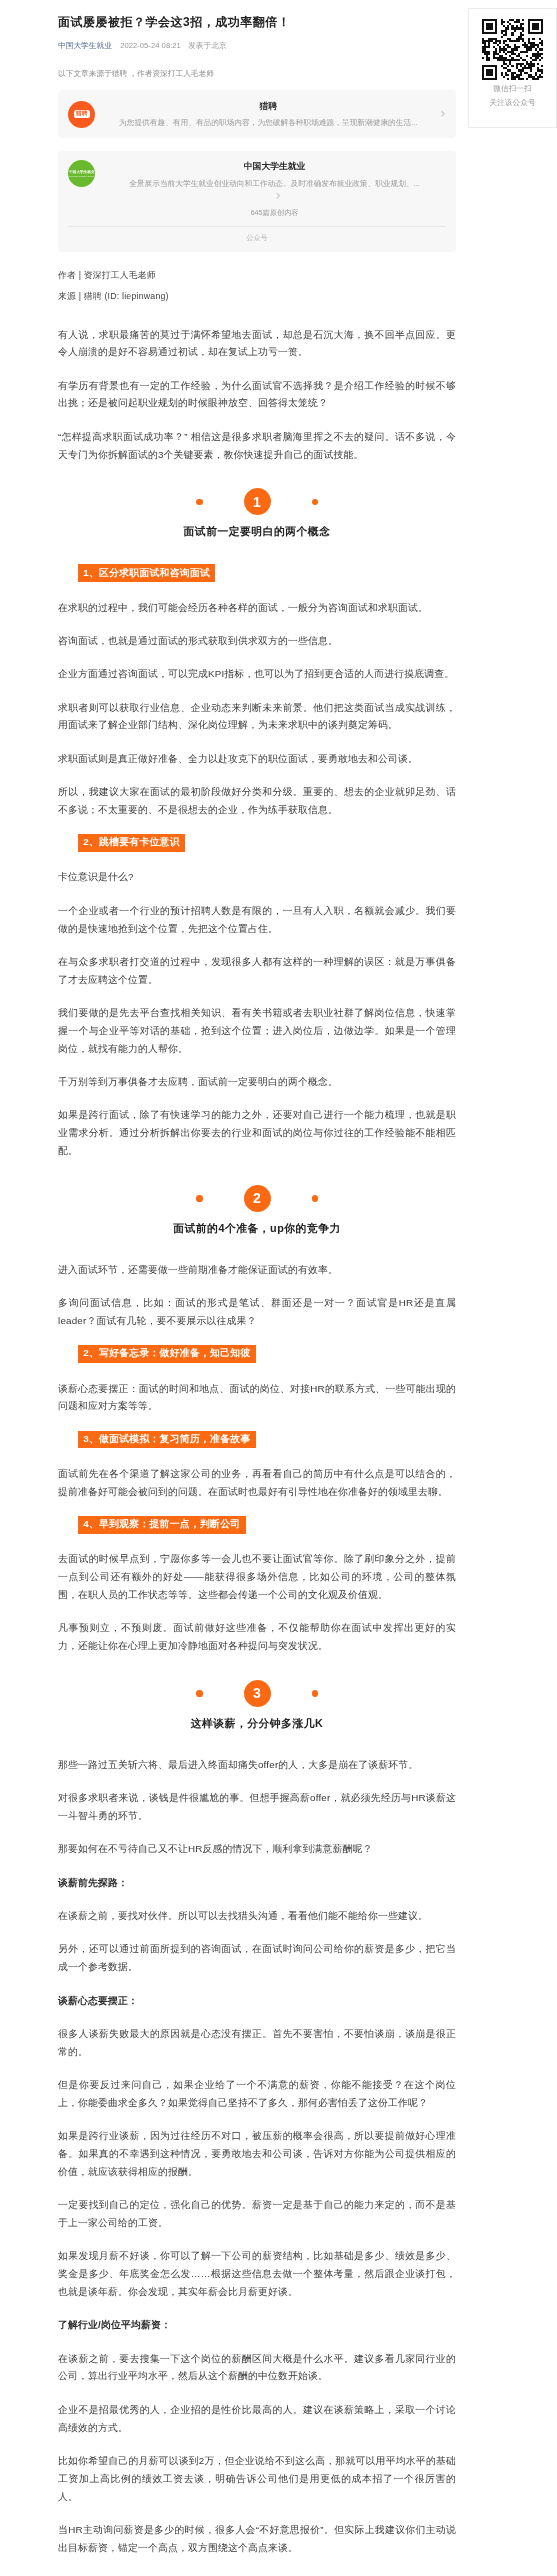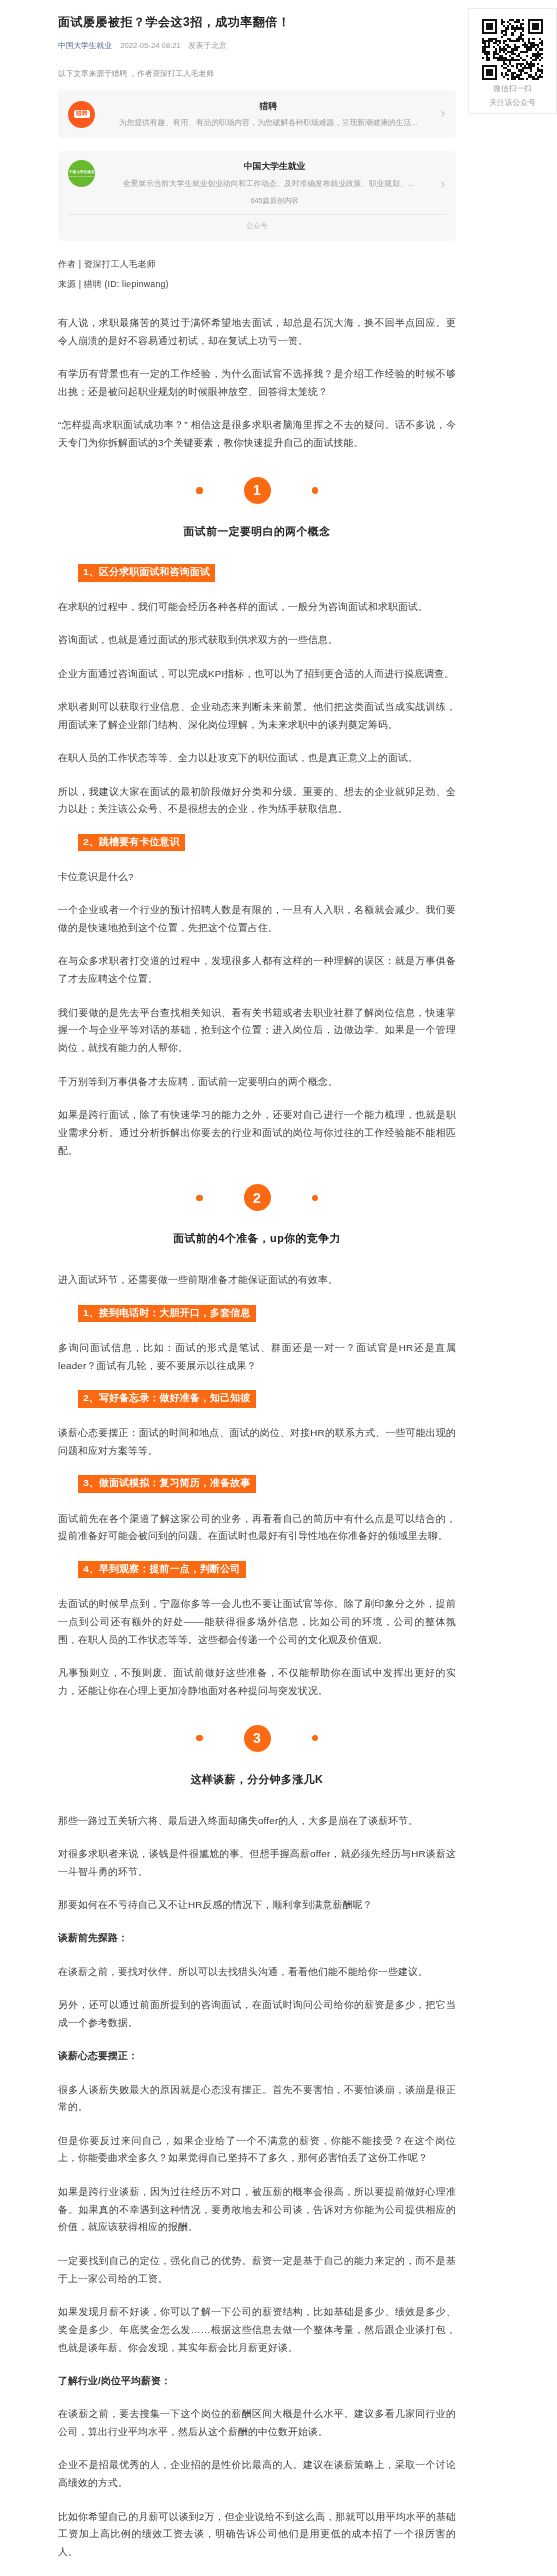--- a/index.html
+++ b/index.html
@@ -24,21 +24,21 @@
   .avatar { width: 27px; height: 27px; border-radius: 50%; flex: 0 0 27px; margin-right: 8.2px;
             display: flex; align-items: center; justify-content: center; overflow: hidden; }
   .avatar.orange { background: #fa5a1e; }
   .avatar.orange .bubble { background: #fff; color: #fa5a1e; font-size: 5.7px; font-weight: bold;
             padding: 1.5px 2.6px; border-radius: 2.6px; line-height: 1; }
   .avatar.green { background: #68b92e; flex-direction: column; }
   .avatar.green .av-line { color: #fff; font-size: 3.6px; font-weight: bold; line-height: 1.3; white-space: nowrap; }
   .avatar.green .av-sub { color: #eaf6df; font-size: 2.1px; line-height: 1.4; white-space: nowrap; }
   .card-main { flex: 1 1 auto; min-width: 0; }
   .card-title { font-size: 8.8px; font-weight: bold; color: #2b2b2b; margin: 1px 0 4.1px; }
-  .desc-row { display: flex; align-items: center; }
+  .desc-row { display: flex; align-items: center; flex-direction: column; }
   .card-desc { color: #9a9a9a; font-size: 7.7px; line-height: 1.5; flex: 1 1 auto;
                white-space: nowrap; overflow: hidden; }
   .chevron { color: #c3c3c3; font-size: 13.4px; line-height: 1; padding: 0 0 0 7.2px; flex: 0 0 auto;
              align-self: center; font-family: "DejaVu Sans", sans-serif; }
   .liepin-card .card-row { align-items: center; }
   .card-count { color: #9a9a9a; font-size: 7.2px; margin-top: 5.2px; }
   .card-div { border-top: 0.5px solid #e8e8e8; margin: 8.2px 0 6.2px; }
   .card-type { color: #b5b5b5; font-size: 7.2px; }
 
   .meta-line { font-size: 8.8px; color: #424242; margin: 0 0 8.2px; letter-spacing: 0.2px; }
@@ -51,23 +51,23 @@
   .hl-row { margin: 8.2px 0 16.5px; }
   .hl { display: inline-block; background: #fb6a13; color: #ffffff; font-weight: bold;
         font-size: 9.8px; padding: 2.1px 5.2px 2.6px; letter-spacing: 0.3px; margin-left: 20px; }
 
   .sec-divider { display: flex; align-items: center; justify-content: center; gap: 41px;
                  margin: 25px 0 0; }
   .sec-dot { width: 6.7px; height: 6.7px; border-radius: 50%; background: #fb6a13; }
   .sec-num { width: 27px; height: 27px; border-radius: 50%; background: #fb6a13; color: #fff;
              font-size: 14px; font-weight: bold; display: flex; align-items: center; justify-content: center; }
   .sec-heading { text-align: center; font-size: 10.8px; font-weight: bold; color: #222;
-                 margin: 21px 0 25px; letter-spacing: 0.5px; }
-
-  .qr-float { position: absolute; left: 468px; top: 7.7px; width: 89px; height: 106px;
+                 margin: 10px 0 25px; letter-spacing: 0.5px; }
+
+  .qr-float { position: absolute; left: 468px; top: 7.7px; width: 89px; height: 120px;
               border: 0.5px solid #ececec; background: #fff; text-align: center; padding-top: 10.3px; }
   .qr-top { width: 61px; height: 61px; }
   .qr-cap { color: #9a9a9a; font-size: 7.7px; line-height: 1.8; }
 </style>
 </head>
 <body>
 
 <aside class="qr-float">
   <svg class="qr-top" id="qr-top" shape-rendering="crispEdges" viewBox="0 0 29 29">
       <rect x="9" y="0" width="1" height="1" fill="#111"></rect>
@@ -440,37 +440,36 @@
         <span class="sec-dot"></span>
         <span class="sec-num">1</span>
         <span class="sec-dot"></span>
       </div>
       <h2 class="sec-heading">面试前一定要明白的两个概念</h2>
       <div class="hl-row"><span class="hl">1、区分求职面试和咨询面试</span></div>
       <p class="body-p">在求职的过程中，我们可能会经历各种各样的面试，一般分为咨询面试和求职面试。</p>
       <p class="body-p">咨询面试，也就是通过面试的形式获取到供求双方的一些信息。</p>
       <p class="body-p">企业方面通过咨询面试，可以完成KPI指标，也可以为了招到更合适的人而进行摸底调查。</p>
       <p class="body-p">求职者则可以获取行业信息、企业动态来判断未来前景。他们把这类面试当成实战训练，用面试来了解企业部门结构、深化岗位理解，为未来求职中的谈判奠定筹码。</p>
-      <p class="body-p">在职人员的工作状态等等、全力以赴攻克下的职位面试，也是真正意义上的面试。</p>
-      <p class="body-p">所以，我建议大家在面试的最初阶段做好分类和分级。重要的、想去的企业就卯足劲、全力以赴；关注该公众号、不是很想去的企业，作为练手获取信息。</p>
+      <p class="body-p">求职面试则是真正做好准备、全力以赴攻克下的职位面试，要勇敢地去和公司谈。</p>
+      <p class="body-p">所以，我建议大家在面试的最初阶段做好分类和分级。重要的、想去的企业就卯足劲、话不多说；不太重要的、不是很想去的企业，作为练手获取信息。</p>
       <div class="hl-row"><span class="hl">2、跳槽要有卡位意识</span></div>
       <p class="body-p">卡位意识是什么?</p>
       <p class="body-p">一个企业或者一个行业的预计招聘人数是有限的，一旦有人入职，名额就会减少。我们要做的是快速地抢到这个位置，先把这个位置占住。</p>
       <p class="body-p">在与众多求职者打交道的过程中，发现很多人都有这样的一种理解的误区：就是万事俱备了才去应聘这个位置。</p>
       <p class="body-p">我们要做的是先去平台查找相关知识、看有关书籍或者去职业社群了解岗位信息，快速掌握一个与企业平等对话的基础，抢到这个位置；进入岗位后，边做边学。如果是一个管理岗位，就找有能力的人帮你。</p>
       <p class="body-p">千万别等到万事俱备才去应聘，面试前一定要明白的两个概念。</p>
       <p class="body-p">如果是跨行面试，除了有快速学习的能力之外，还要对自己进行一个能力梳理，也就是职业需求分析。通过分析拆解出你要去的行业和面试的岗位与你过往的工作经验能不能相匹配。</p>
       <div class="sec-divider">
         <span class="sec-dot"></span>
         <span class="sec-num">2</span>
         <span class="sec-dot"></span>
       </div>
       <h2 class="sec-heading">面试前的4个准备，up你的竞争力</h2>
       <p class="body-p">进入面试环节，还需要做一些前期准备才能保证面试的有效率。</p>
-      <div class="hl-row"><span class="hl">1、接到电话时：大胆开口，多套信息</span></div>
       <p class="body-p">多询问面试信息，比如：面试的形式是笔试、群面还是一对一？面试官是HR还是直属leader？面试有几轮，要不要展示以往成果？</p>
       <div class="hl-row"><span class="hl">2、写好备忘录：做好准备，知己知彼</span></div>
       <p class="body-p">谈薪心态要摆正：面试的时间和地点、面试的岗位、对接HR的联系方式、一些可能出现的问题和应对方案等等。</p>
       <div class="hl-row"><span class="hl">3、做面试模拟：复习简历，准备故事</span></div>
       <p class="body-p">面试前先在各个渠道了解这家公司的业务，再看看自己的简历中有什么点是可以结合的，提前准备好可能会被问到的问题。在面试时也最好有引导性地在你准备好的领域里去聊。</p>
       <div class="hl-row"><span class="hl">4、早到观察：提前一点，判断公司</span></div>
       <p class="body-p">去面试的时候早点到，宁愿你多等一会儿也不要让面试官等你。除了刷印象分之外，提前一点到公司还有额外的好处——能获得很多场外信息，比如公司的环境，公司的整体氛围，在职人员的工作状态等等。这些都会传递一个公司的文化观及价值观。</p>
       <p class="body-p">凡事预则立，不预则废。面试前做好这些准备，不仅能帮助你在面试中发挥出更好的实力，还能让你在心理上更加冷静地面对各种提问与突发状况。</p>
       <div class="sec-divider">
         <span class="sec-dot"></span>

